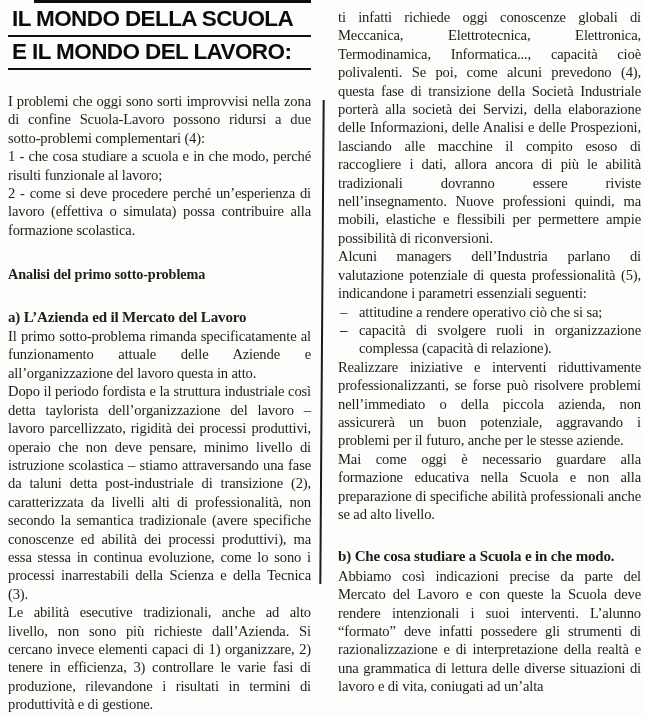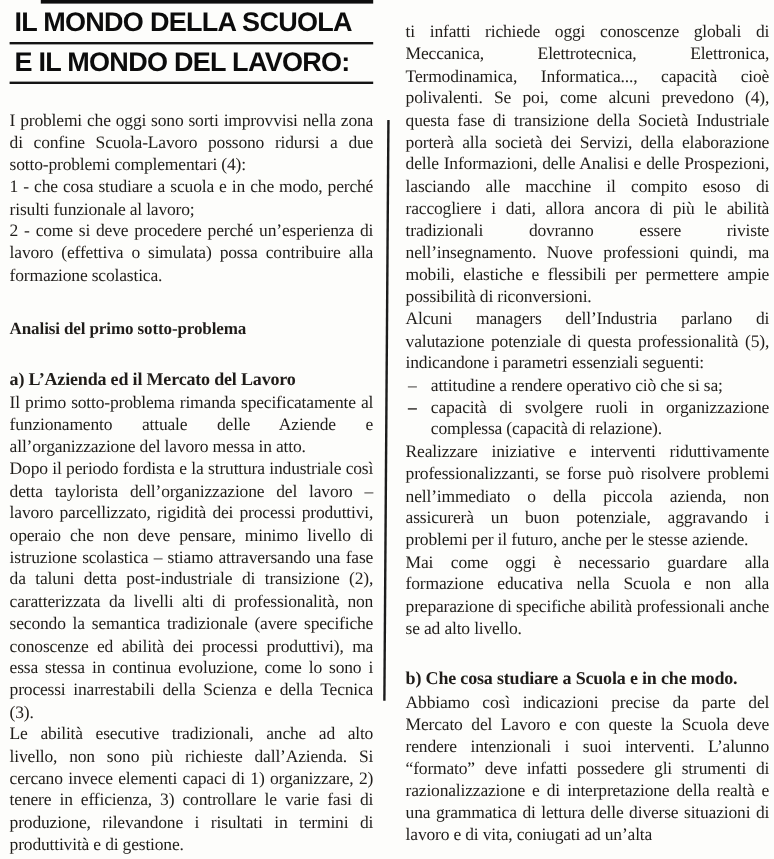--- a/index.html
+++ b/index.html
@@ -12,21 +12,21 @@
   }
   .page {
     position: relative;
     width: 589px; height: 716px;
     box-sizing: border-box;
     padding: 0 4px 0 8px;
     display: flex;
     gap: 27px;
   }
   .col { width: 303px; flex: 0 0 303px; }
-  .col-right { padding-top: 18px; }
+  .col-right { padding-top: 8px; }
 
   
   .title-block { margin-top: 0; }
   .title-rule-top {
     height: 3px; background: #0e0e0e;
     margin-left: 26px; margin-bottom: 1px;
   }
   .title-line {
     font-family: "Liberation Sans", sans-serif;
     font-weight: 700;
@@ -93,21 +93,21 @@
     </div>
 
     <div class="body-text">
       <p class="para">I problemi che oggi sono sorti improvvisi nella zona di confine Scuola-Lavoro possono ridursi a due sotto-problemi complementari (4):</p>
       <p class="para">1 - che cosa studiare a scuola e in che modo, perché risulti funzionale al lavoro;</p>
       <p class="para">2 - come si deve procedere perché un’esperienza di lavoro (effettiva o simulata) possa contribuire alla formazione scolastica.</p>
 
       <h3 class="section-heading">Analisi del primo sotto-problema</h3>
 
       <h4 class="sub-heading">a) L’Azienda ed il Mercato del Lavoro</h4>
-      <p class="para">Il primo sotto-problema rimanda specificatamente al funzionamento attuale delle Aziende e all’organizzazione del lavoro messa in atto.</p>
+      <p class="para">Il primo sotto-problema rimanda specificatamente al funzionamento attuale delle Aziende e all’organizzazione del lavoro questa in atto.</p>
       <p class="para">Dopo il periodo fordista e la struttura industriale così detta taylorista dell’organizzazione del lavoro – lavoro parcellizzato, rigidità dei processi produttivi, operaio che non deve pensare, minimo livello di istruzione scolastica – stiamo attraversando una fase da taluni detta post-industriale di transizione (2), caratterizzata da livelli alti di professionalità, non secondo la semantica tradizionale (avere specifiche conoscenze ed abilità dei processi produttivi), ma essa stessa in continua evoluzione, come lo sono i processi inarrestabili della Scienza e della Tecnica (3).</p>
       <p class="para">Le abilità esecutive tradizionali, anche ad alto livello, non sono più richieste dall’Azienda. Si cercano invece elementi capaci di 1) organizzare, 2) tenere in efficienza, 3) controllare le varie fasi di produzione, rilevandone i risultati in termini di produttività e di gestione.</p>
 
     </div>
   </div>
 
   <div class="divider"></div>
 
   <div class="col col-right">
     <div class="body-text">

